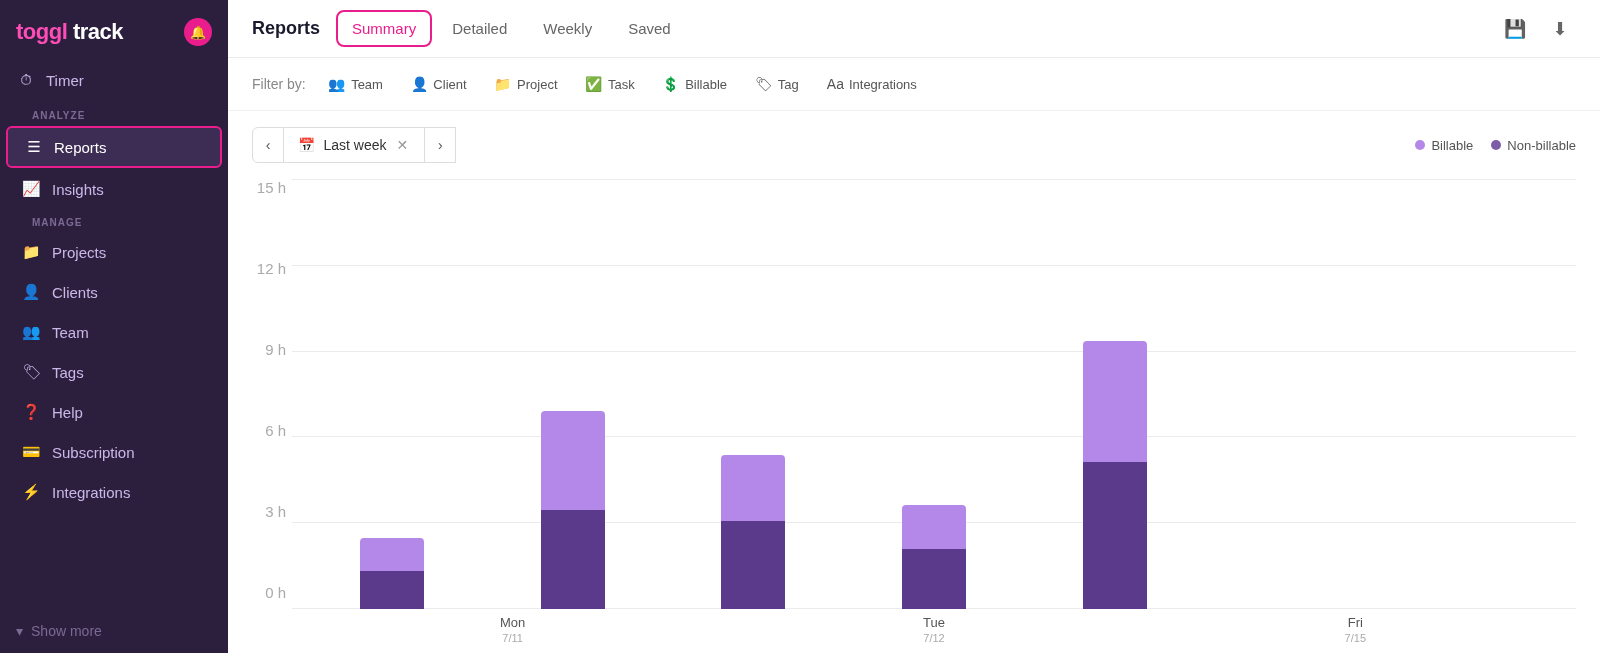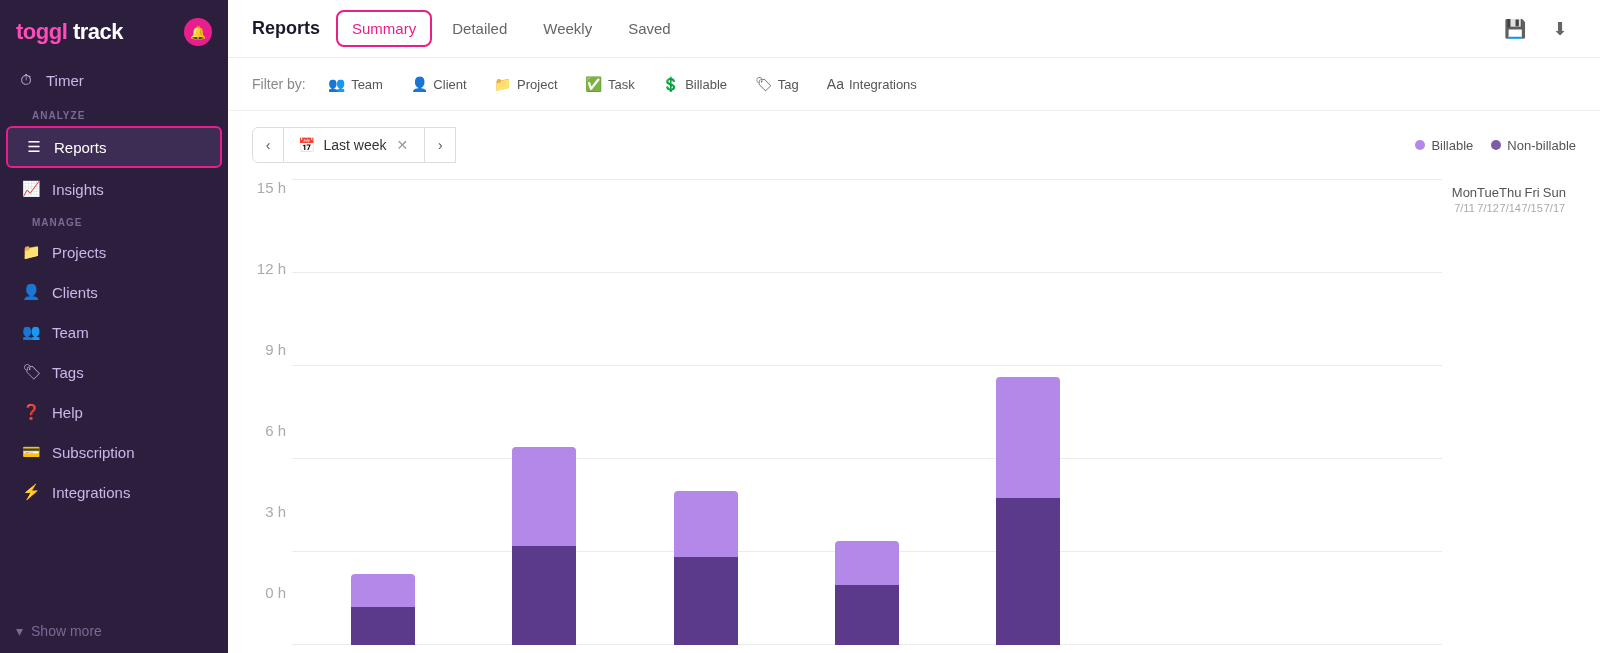--- a/index.html
+++ b/index.html
@@ -257,21 +257,21 @@
     }
     .y-label {
       font-size: 15px;
       color: #aaa;
       text-align: right;
       padding-right: 6px;
     }
     .chart-inner {
       flex: 1;
       display: flex;
-      flex-direction: row;
+      flex-direction: column;
     }
     .grid-and-bars {
       flex: 1;
       position: relative;
     }
     .grid-lines {
       position: absolute;
       top: 0; left: 0; right: 0; bottom: 0;
       display: flex;
       flex-direction: column-reverse;
@@ -512,21 +512,19 @@
                 </div>
               </div>
               <div class="bar-group"></div>
               <div class="bar-group"></div>
             </div>
         </div>
         <div class="x-axis" id="x-axis">
 
         <div class="x-label">Mon<br><span class="x-label-sub">7/11</span></div>
             <div class="x-label">Tue<br><span class="x-label-sub">7/12</span></div>
-            <div class="x-label">Thu<br><span class="x-label-sub">7/14</span></div>
             <div class="x-label">Fri<br><span class="x-label-sub">7/15</span></div>
-            <div class="x-label">Sun<br><span class="x-label-sub">7/17</span></div>
           </div>
       </div>
     </div>
   </div>
 
 </div>
 
 </body></html>

